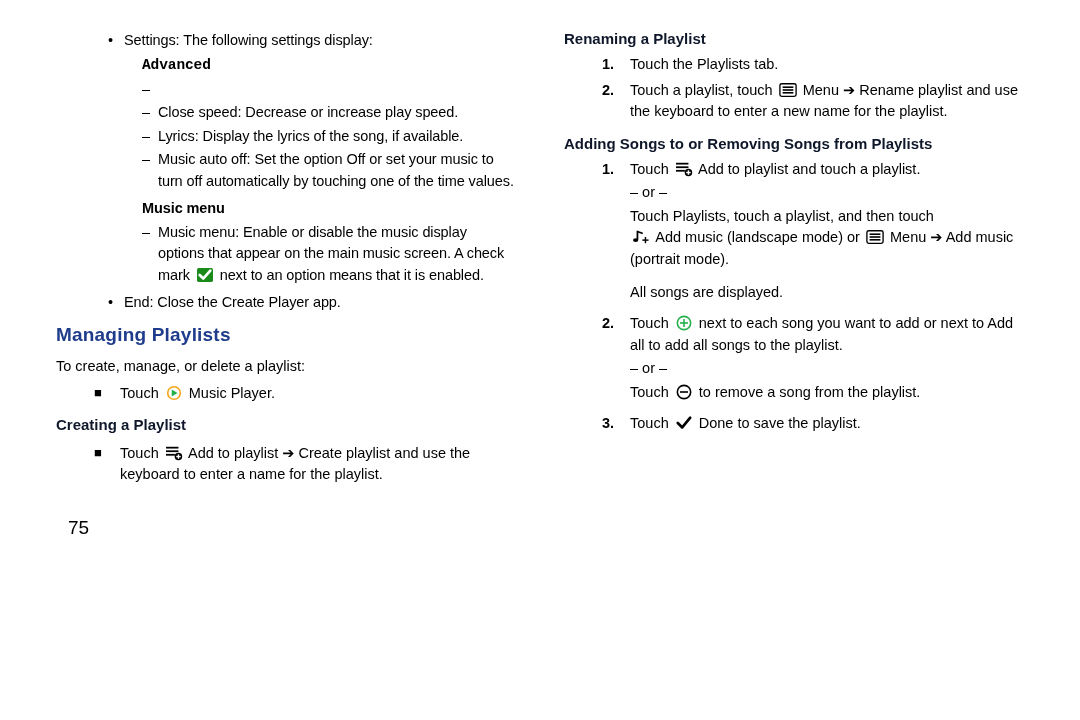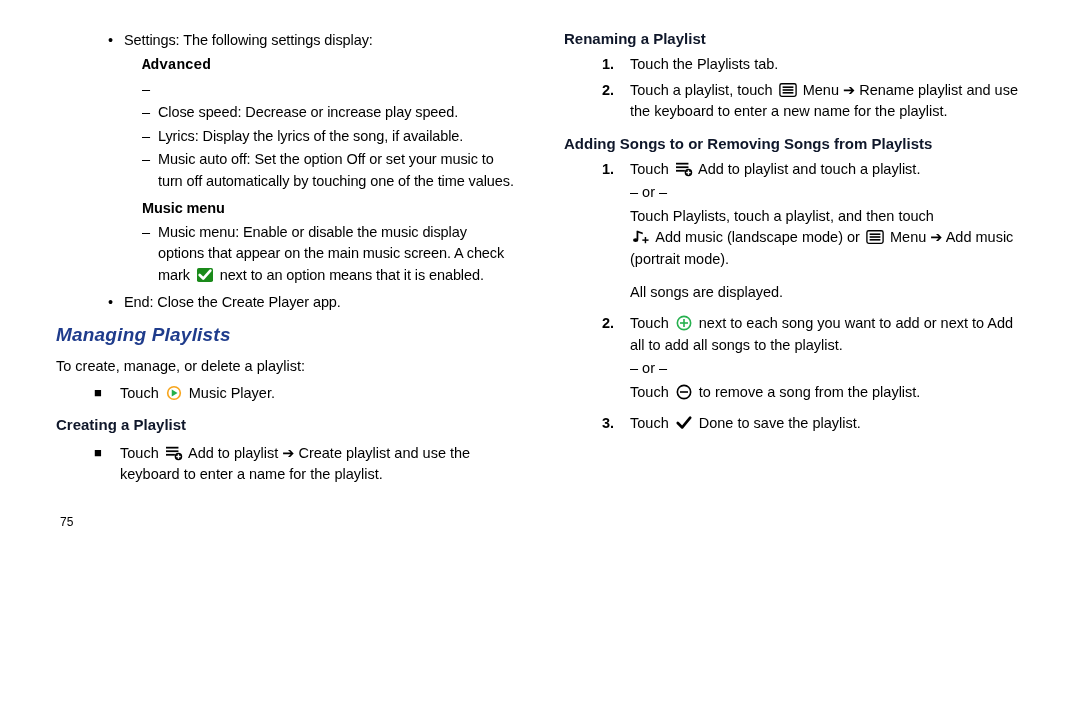--- a/index.html
+++ b/index.html
@@ -18,21 +18,20 @@
     box-sizing: border-box;
     height: 100%;
   }
   .col {
     flex: 1 1 0;
     min-width: 0;
     font-size: 14.5px;
     line-height: 1.48;
   }
   .h1-italic {
-    font-style: italic;
     font-weight: 700;
     color: #1f3c8c;
     font-size: 19px;
     margin: 8px 0 6px 0;
     letter-spacing: 0.2px;
   }
   .h2-blue {
     font-weight: 700;
     color: #0f172a;
     font-size: 15px;
@@ -85,23 +84,23 @@
     display: inline-flex;
     vertical-align: -3px;
     width: 18px;
     height: 16px;
     align-items: center;
     justify-content: center;
     margin: 0 2px;
   }
   .inline-icon svg { width: 18px; height: 16px; }
   .page-num {
-    font-size: 12px;
+    font-size: 19px;
     margin-top: 28px;
-    margin-left: 4px;
+    margin-left: 12px;
   }
 </style>
 </head>
 <body>
 
 <div class="page">
 
   <div class="col">
 
     <div class="bullet-line narrow">

